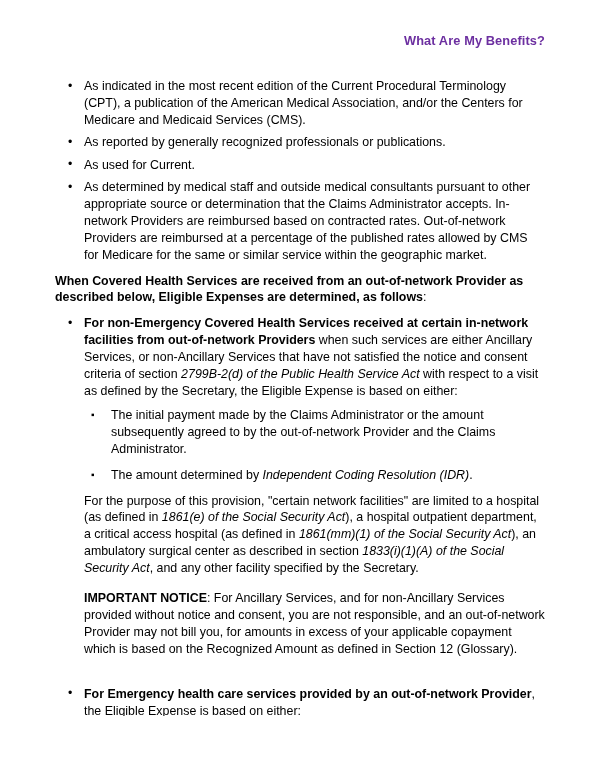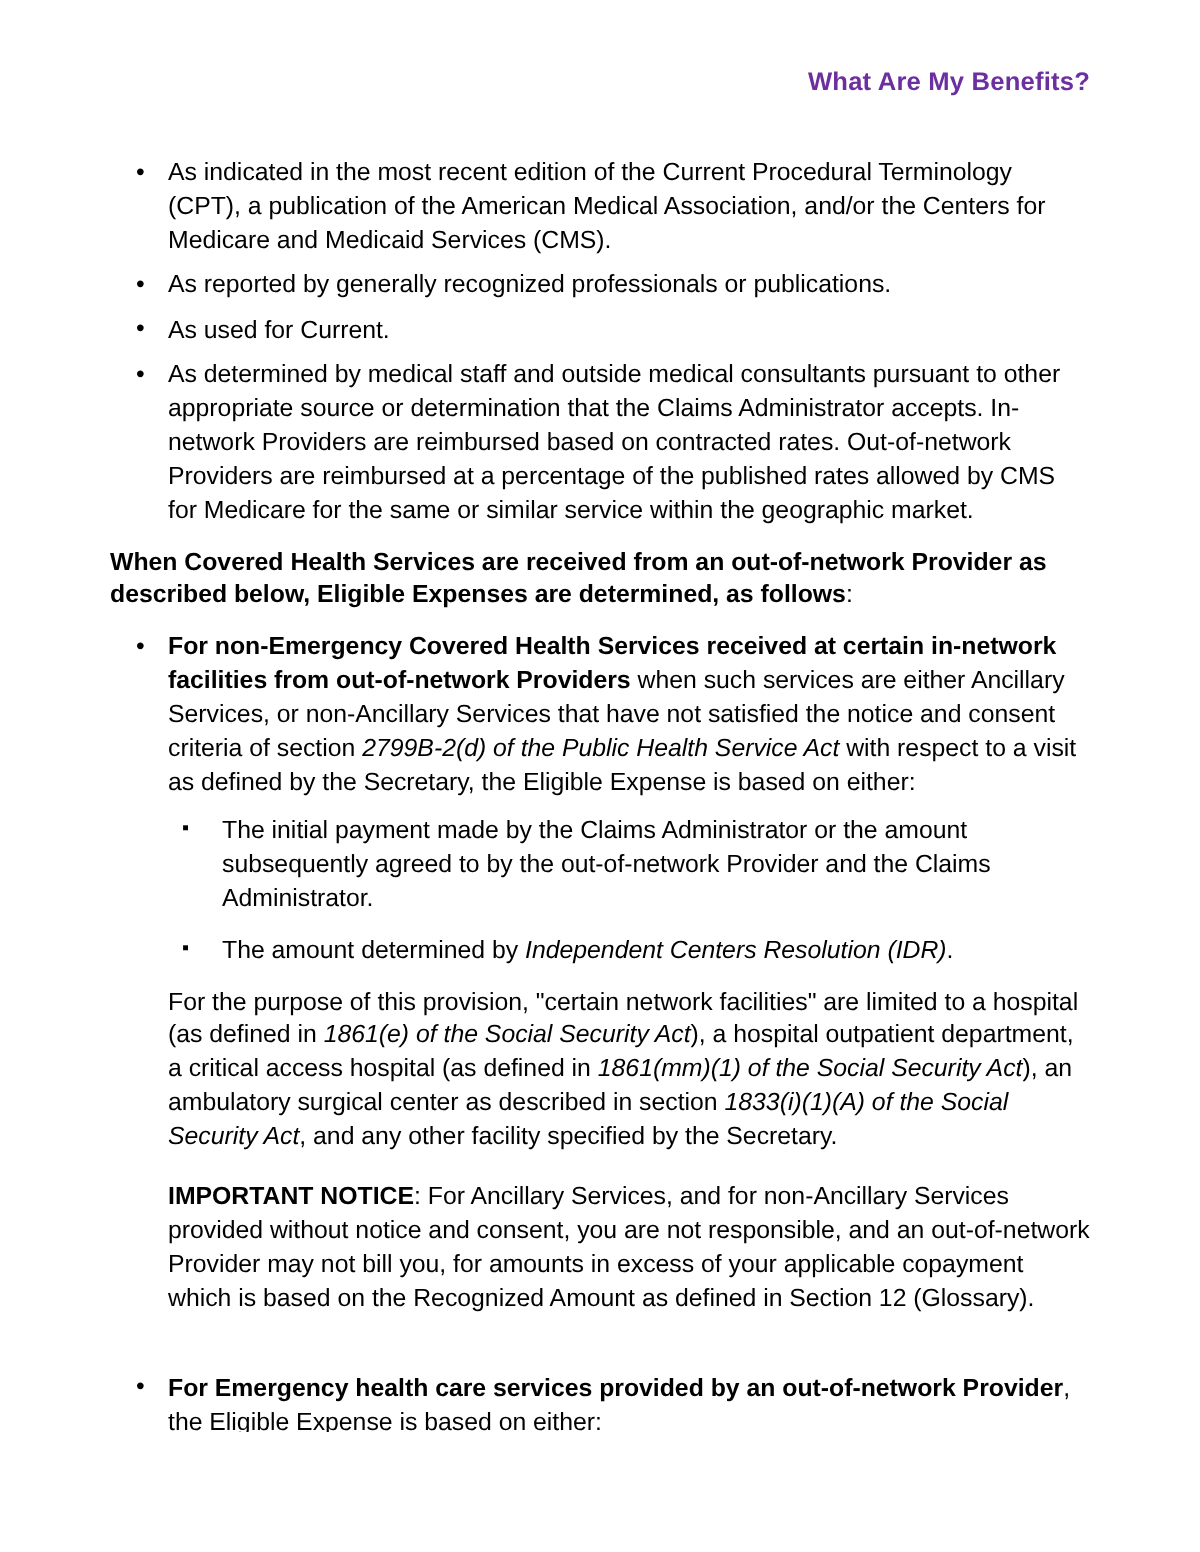--- a/index.html
+++ b/index.html
@@ -155,21 +155,21 @@
 
     <p class="block-intro"><span>When Covered Health Services are received from an out-of-network Provider as described below, Eligible Expenses are determined, as follows</span><span class="nb">:</span></p>
 
     <ul class="lvl1">
 
       <li>
         <p class="sub-para"><strong>For non-Emergency Covered Health Services received at certain in-network facilities from out-of-network Providers</strong><span> when such services are either Ancillary Services, or non-Ancillary Services that have not satisfied the notice and consent criteria of section </span><em>2799B-2(d) of the Public Health Service Act</em><span> with respect to a visit as defined by the Secretary, the Eligible Expense is based on either:</span></p>
 
         <ul class="lvl2">
           <li><span>The initial payment made by the Claims Administrator or the amount subsequently agreed to by the out-of-network Provider and the Claims Administrator.</span><em></em><span></span></li>
-          <li><span>The amount determined by </span><em>Independent Centers Resolution (IDR)</em><span>.</span></li>
+          <li><span>The amount determined by </span><em>Independent Coding Resolution (IDR)</em><span>.</span></li>
         </ul>
 
         <p class="indent-para"><span>For the purpose of this provision, "certain network facilities" are limited to a hospital (as defined in </span><em>1861(e) of the Social Security Act</em><span>), a hospital outpatient department, a critical access hospital (as defined in </span><em>1861(mm)(1) of the Social Security Act</em><span>), an ambulatory surgical center as described in section </span><em>1833(i)(1)(A) of the Social Security Act</em><span>, and any other facility specified by the Secretary.</span></p>
 
         <p class="notice-para"><strong>IMPORTANT NOTICE</strong><span>: For Ancillary Services, and for non-Ancillary Services provided without notice and consent, you are not responsible, and an out-of-network Provider may not bill you, for amounts in excess of your applicable copayment which is based on the Recognized Amount as defined in Section 12 (Glossary).</span></p>
       </li>
 
       <li style="margin-top:28px;">
         <p class="sub-para"><strong>For Emergency health care services provided by an out-of-network Provider</strong><span>, the Eligible Expense is based on either:</span></p>
 

